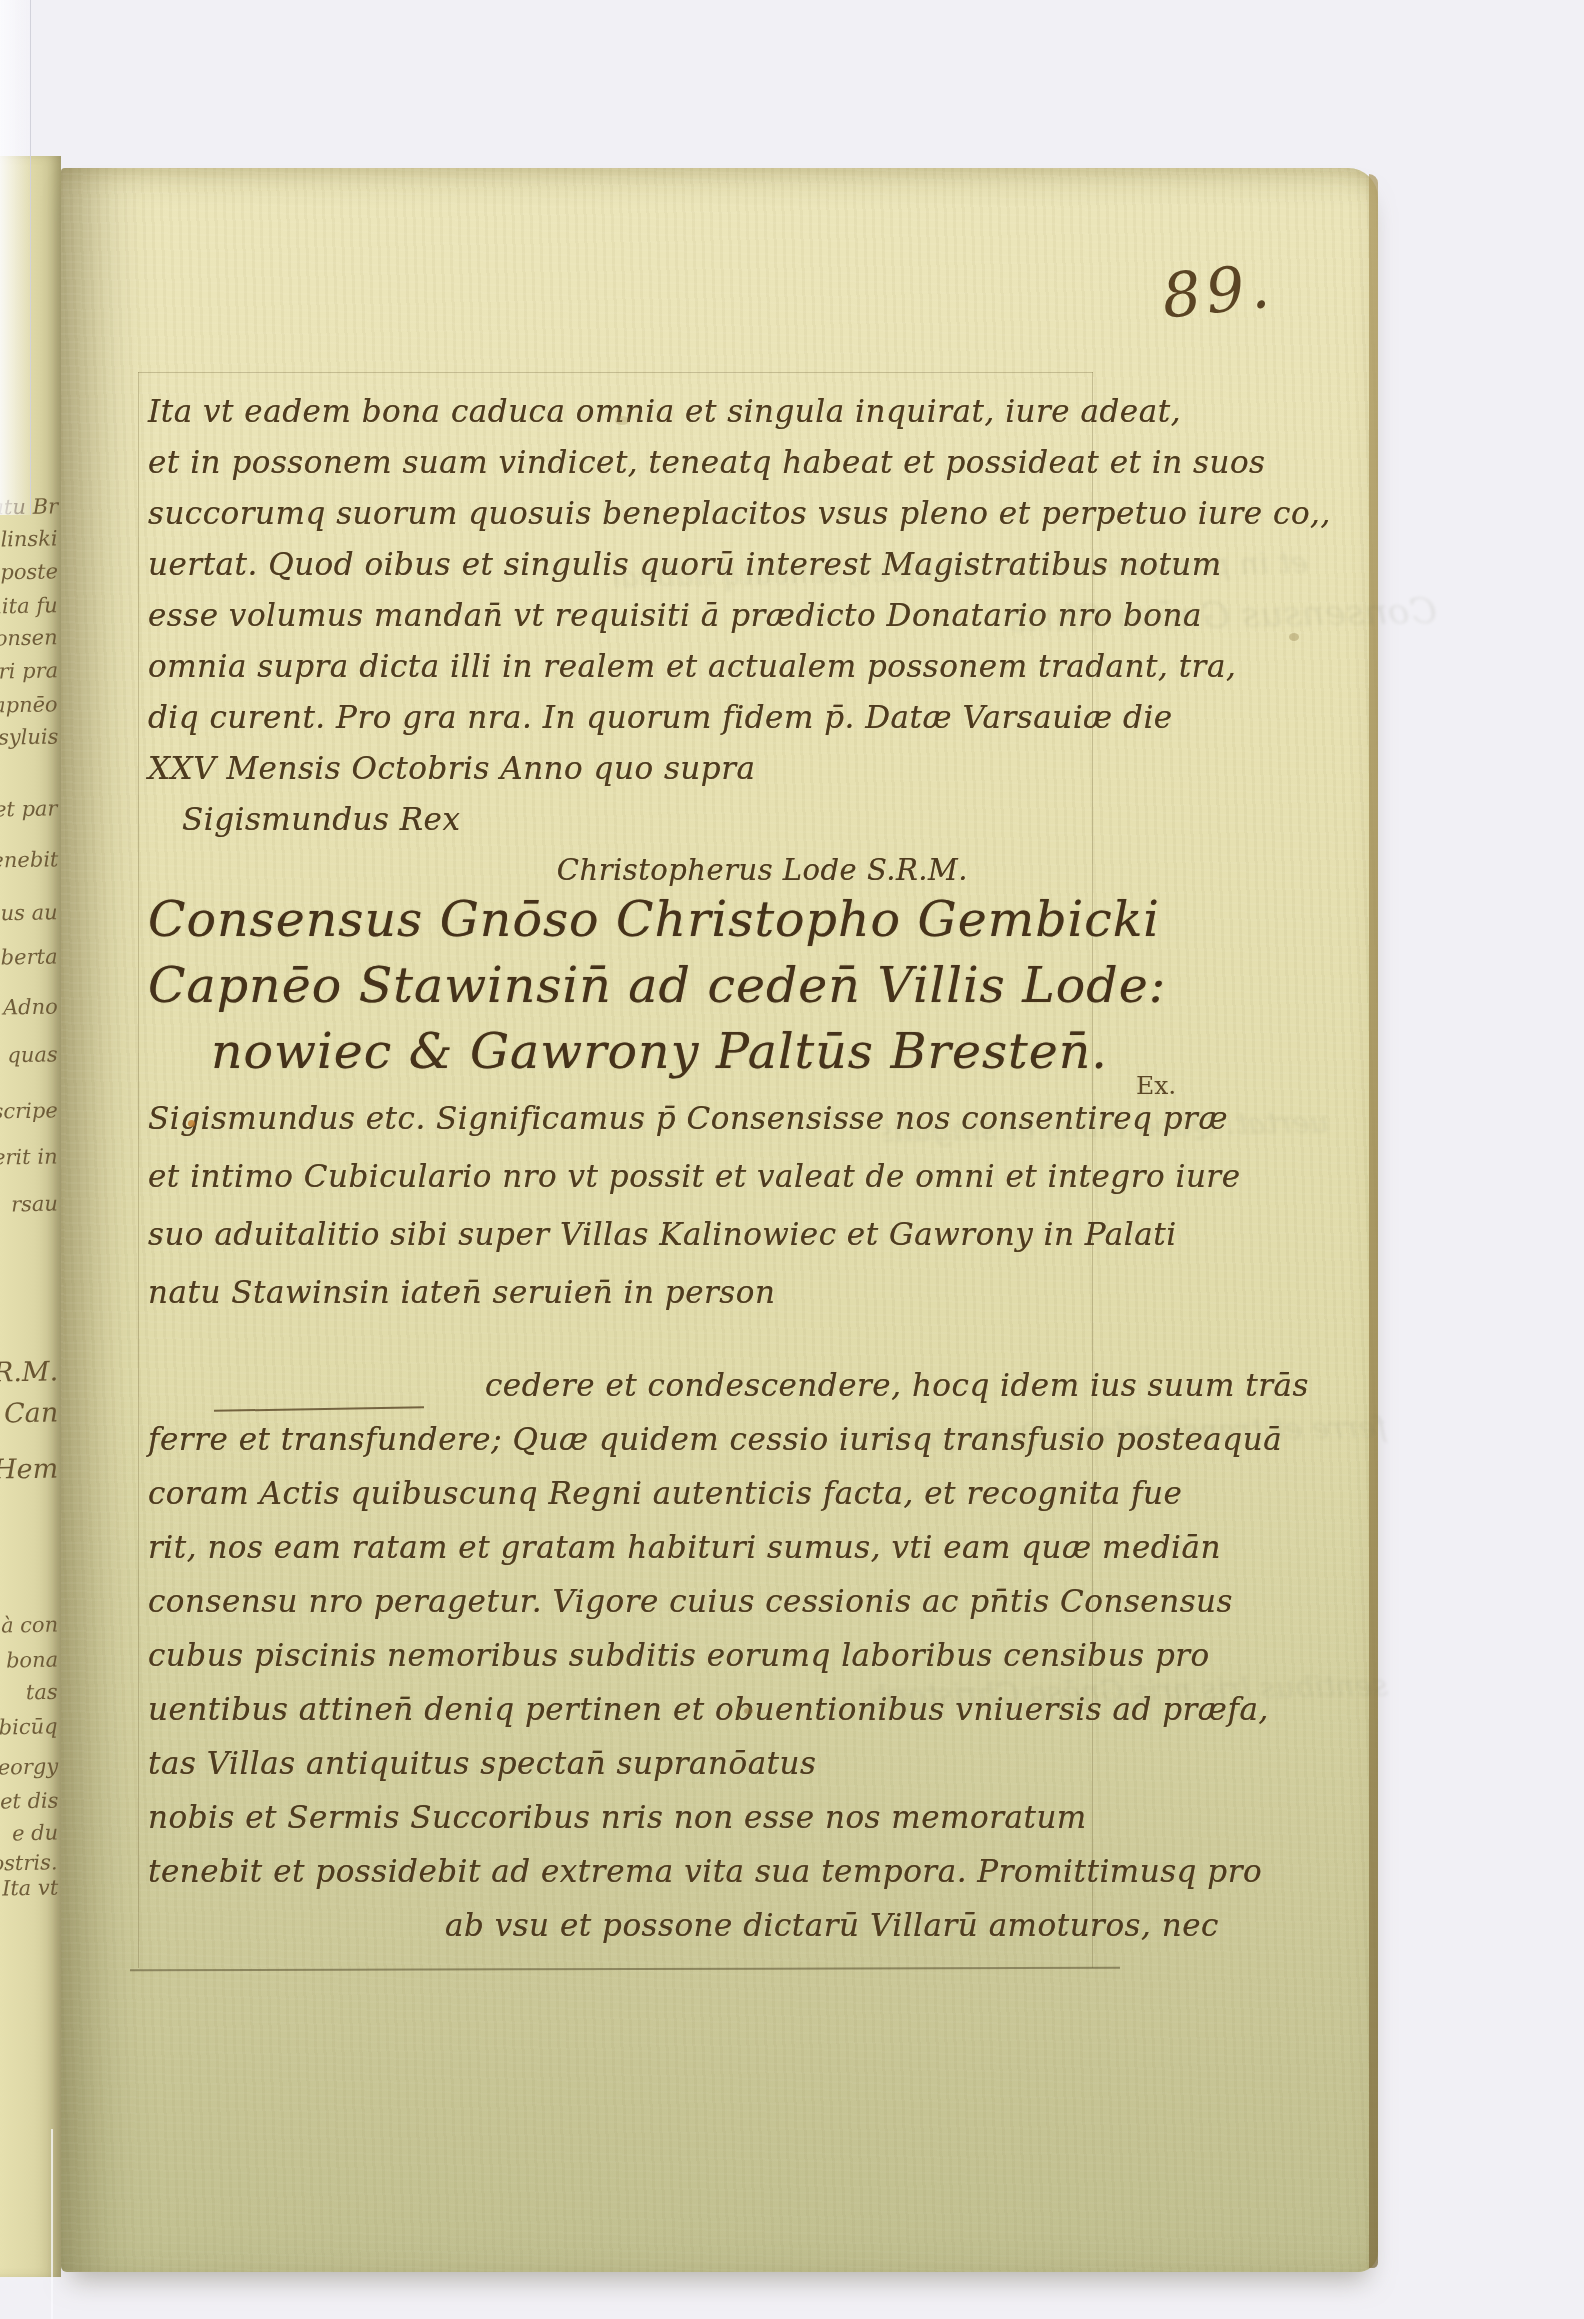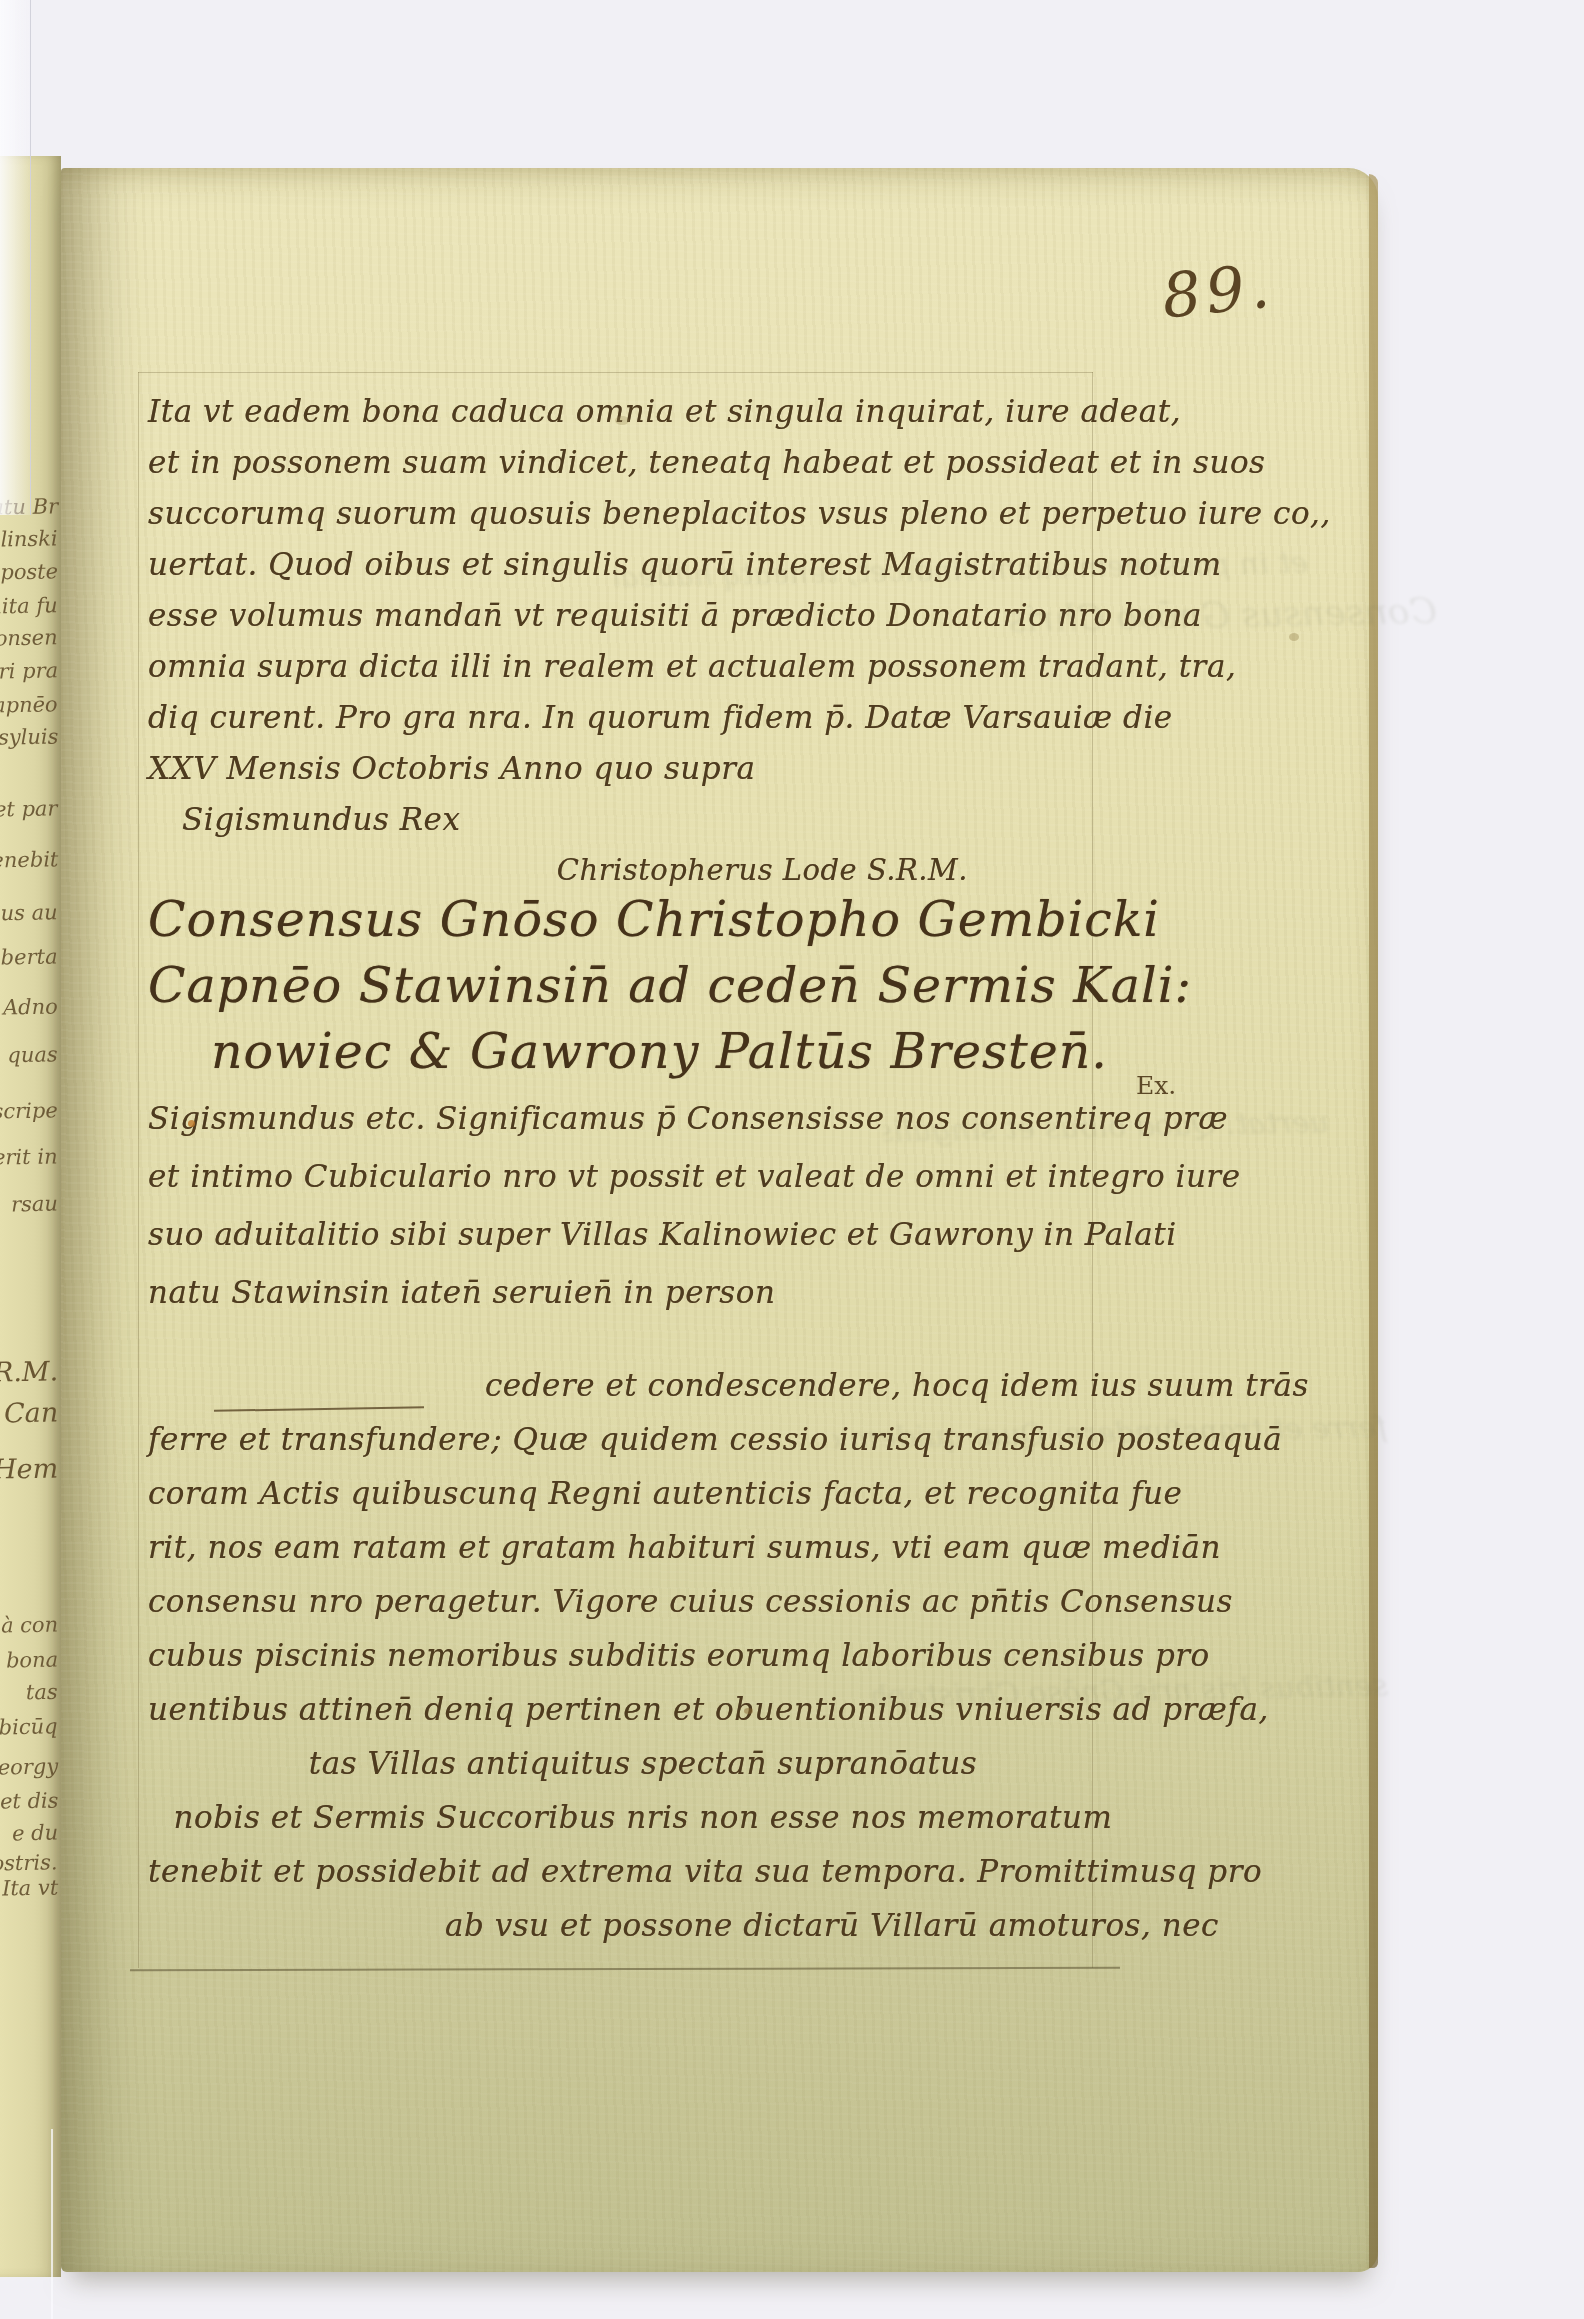--- a/index.html
+++ b/index.html
@@ -64,21 +64,21 @@
     position:absolute;left:1075px;top:903px;font-size:25px;color:#5c4827;
   }
   .p-block{position:absolute;left:87px;width:990px;}
   .p-block .line{
     white-space:nowrap;font-style:italic;color:var(--ink);
     font-size:31px;letter-spacing:0.5px;height:var(--lh,51px);line-height:var(--lh,51px);
     text-shadow:0 0 0.6px rgba(78,59,31,.6);
   }
   #p1{top:218px;--lh:51px;}
   #p2{top:921px;--lh:58px;}
-  #p3{top:1190px;text-align:center;--lh:54px;}
+  #p3{top:1190px;--lh:54px;}
   #heading{top:719px;}
   #heading .line{
     font-size:49px;height:66px;line-height:66px;color:var(--ink-head);
     letter-spacing:1px;white-space:nowrap;font-style:italic;
     text-shadow:0 0 0.8px rgba(69,50,26,.7);
   }
   .ind-1{padding-left:34px;}
   .ind-2{padding-left:297px;}
   .ind-3{padding-left:337px;}
   .head-ind{padding-left:63px;}
@@ -168,21 +168,21 @@
       <div class="line">esse volumus mandan̄ vt requisiti ā prædicto Donatario nro bona</div>
       <div class="line">omnia supra dicta illi in realem et actualem possonem tradant, tra,</div>
       <div class="line">diq curent. Pro gra nra. In quorum fidem p̄. Datæ Varsauiæ die</div>
       <div class="line">XXV Mensis Octobris Anno quo supra</div>
       <div class="line ind-1">Sigismundus Rex</div>
       <div class="line right-srm">Christopherus Lode S.R.M.</div>
     </div>
 
   <div id="heading" class="p-block">
       <div class="line">Consensus Gnōso Christopho Gembicki</div>
-      <div class="line">Capnēo Stawinsin̄ ad ceden̄ Sermis Kali:</div>
+      <div class="line">Capnēo Stawinsin̄ ad ceden̄ Villis Lode:</div>
       <div class="line head-ind">nowiec &amp; Gawrony Paltūs Bresten̄.</div>
     </div>
 
   <div id="p2" class="p-block">
       <div class="line">Sigismundus etc. Significamus p̄ Consensisse nos consentireq præ</div>
       <div class="line">et intimo Cubiculario nro vt possit et valeat de omni et integro iure</div>
       <div class="line">suo aduitalitio sibi super Villas Kalinowiec et Gawrony in Palati</div>
       <div class="line">natu Stawinsin iaten̄ seruien̄ in person</div>
     </div>
   <div class="underline-deco"></div>

